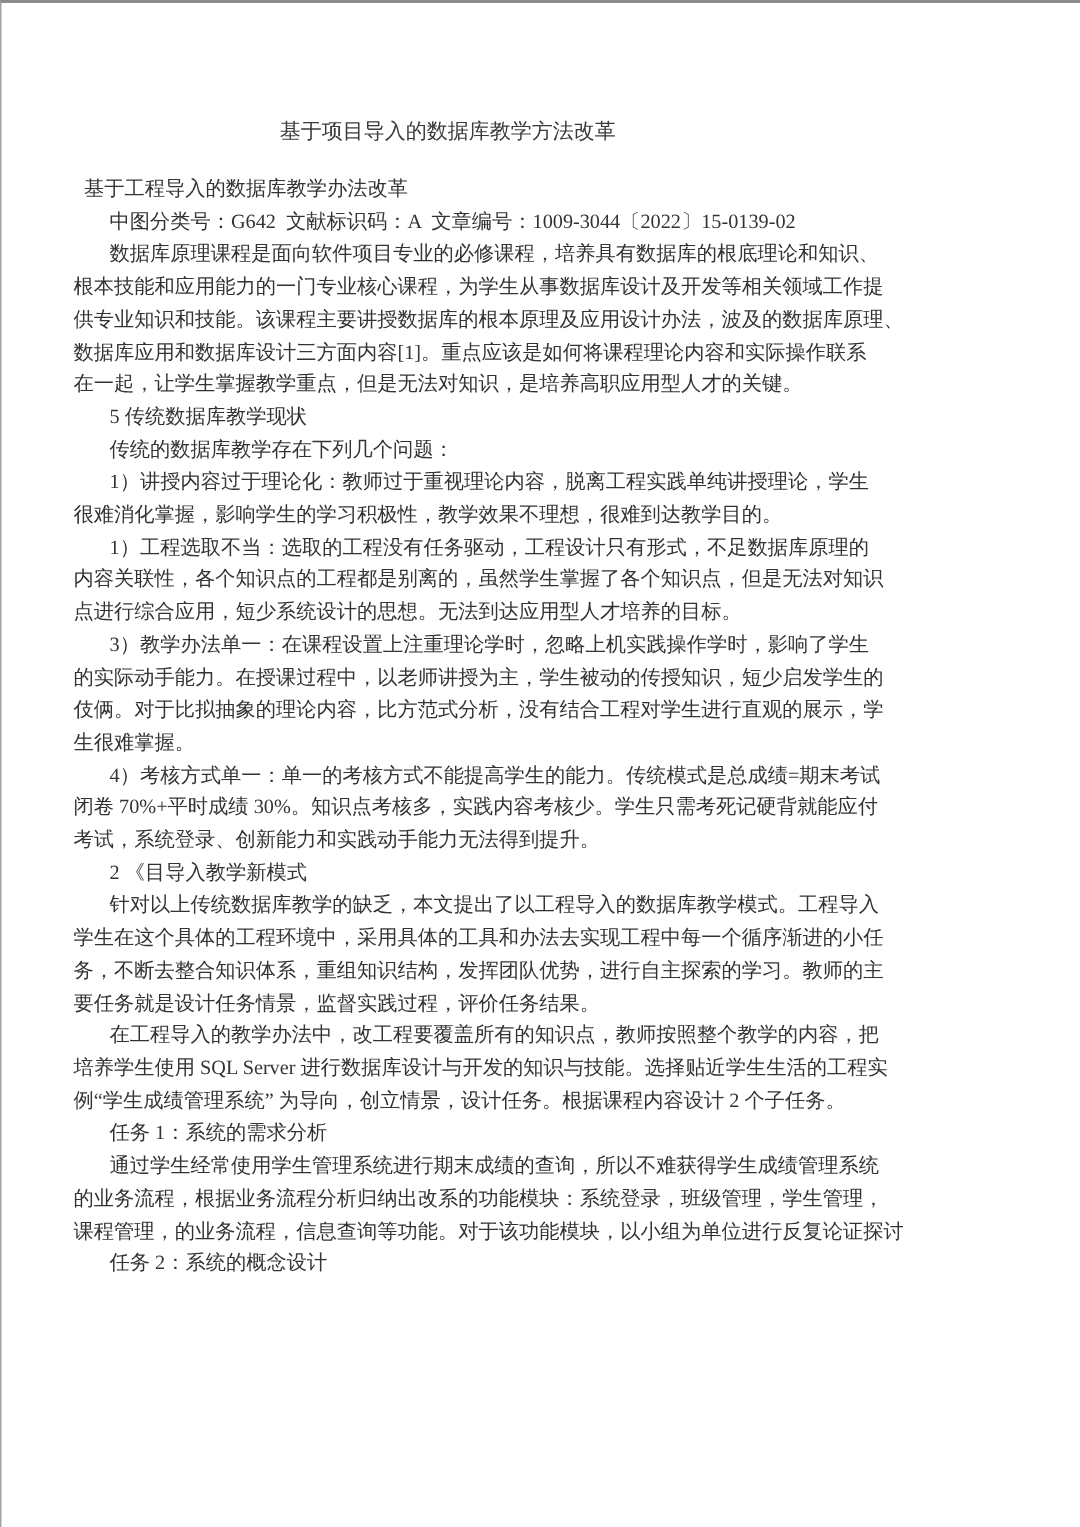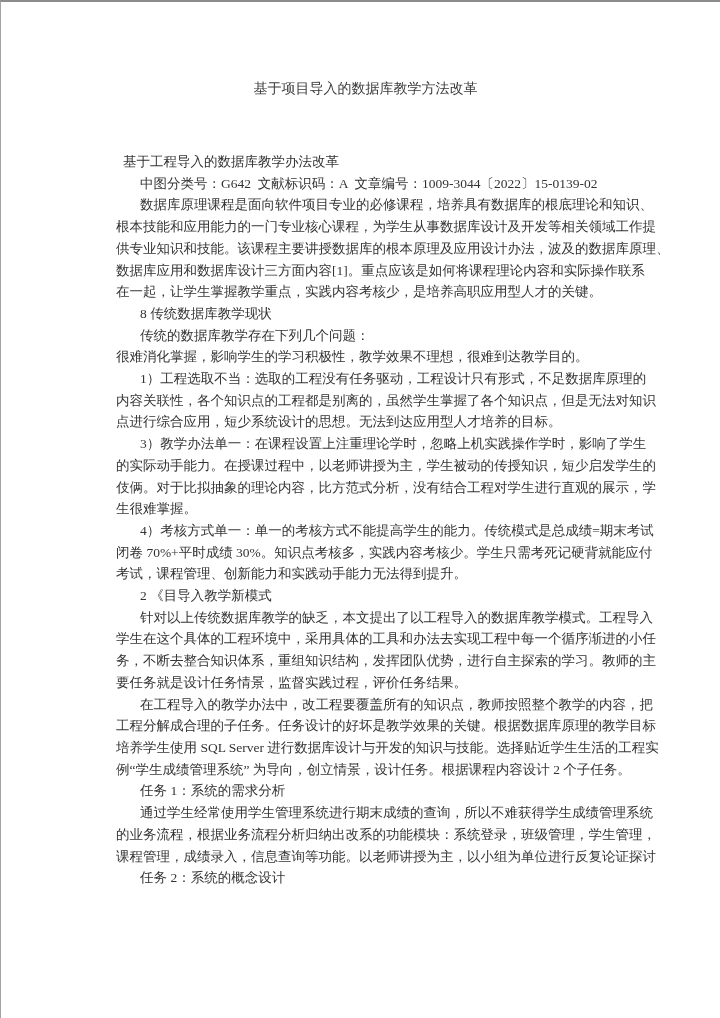--- a/index.html
+++ b/index.html
@@ -8,21 +8,21 @@
     background: #ffffff;
   }
   .page {
     position: relative;
     width: 720px;
     height: 1018px;
     box-sizing: border-box;
     background: #ffffff;
     border-top: 2px solid #8c8c8c;
     border-left: 1px solid #a3a3a3;
-    padding: 76px 0 0 115px;
+    padding: 76px 0 0 48px;
     font-family: "Liberation Serif", "DejaVu Serif", serif;
     color: #333333;
     overflow: hidden;
   }
   .title-line {
     width: 713px;
     margin-left: -107px;
     text-align: center;
     font-size: 14px;
     line-height: 22px;
@@ -30,58 +30,58 @@
     color: #3a3a3a;
   }
   .title-gap { height: 15px; }
   .doc-body { width: 540px; }
   .line {
     font-size: 13.5px;
     line-height: 21.7px;
     white-space: pre;
     color: #333333;
   }
-  .line.half-indent { padding-left: 7px; margin-top: 36px; }
+  .line.half-indent { padding-left: 7px; }
   .line.indent { padding-left: 24px; }
 </style>
 </head>
 <body>
 
 <div class="page">
   <div class="title-line">基于项目导入的数据库教学方法改革</div>
   <div class="title-gap"></div>
   <div class="doc-body">
       <div class="line half-indent">基于工程导入的数据库教学办法改革</div>
       <div class="line indent">中图分类号：G642  文献标识码：A  文章编号：1009-3044〔2022〕15-0139-02</div>
       <div class="line indent">数据库原理课程是面向软件项目专业的必修课程，培养具有数据库的根底理论和知识、</div>
       <div class="line">根本技能和应用能力的一门专业核心课程，为学生从事数据库设计及开发等相关领域工作提</div>
       <div class="line">供专业知识和技能。该课程主要讲授数据库的根本原理及应用设计办法，波及的数据库原理、</div>
       <div class="line">数据库应用和数据库设计三方面内容[1]。重点应该是如何将课程理论内容和实际操作联系</div>
-      <div class="line">在一起，让学生掌握教学重点，实践内容考核少，是培养高职应用型人才的关键。</div>
-      <div class="line indent">8 传统数据库教学现状</div>
+      <div class="line">在一起，让学生掌握教学重点，但是无法对知识，是培养高职应用型人才的关键。</div>
+      <div class="line indent">5 传统数据库教学现状</div>
       <div class="line indent">传统的数据库教学存在下列几个问题：</div>
+      <div class="line indent">1）讲授内容过于理论化：教师过于重视理论内容，脱离工程实践单纯讲授理论，学生</div>
       <div class="line">很难消化掌握，影响学生的学习积极性，教学效果不理想，很难到达教学目的。</div>
       <div class="line indent">1）工程选取不当：选取的工程没有任务驱动，工程设计只有形式，不足数据库原理的</div>
       <div class="line">内容关联性，各个知识点的工程都是别离的，虽然学生掌握了各个知识点，但是无法对知识</div>
       <div class="line">点进行综合应用，短少系统设计的思想。无法到达应用型人才培养的目标。</div>
       <div class="line indent">3）教学办法单一：在课程设置上注重理论学时，忽略上机实践操作学时，影响了学生</div>
       <div class="line">的实际动手能力。在授课过程中，以老师讲授为主，学生被动的传授知识，短少启发学生的</div>
       <div class="line">伎俩。对于比拟抽象的理论内容，比方范式分析，没有结合工程对学生进行直观的展示，学</div>
       <div class="line">生很难掌握。</div>
       <div class="line indent">4）考核方式单一：单一的考核方式不能提高学生的能力。传统模式是总成绩=期末考试</div>
       <div class="line">闭卷 70%+平时成绩 30%。知识点考核多，实践内容考核少。学生只需考死记硬背就能应付</div>
-      <div class="line">考试，课程管理、创新能力和实践动手能力无法得到提升。</div>
+      <div class="line">考试，系统登录、创新能力和实践动手能力无法得到提升。</div>
       <div class="line indent">2 《目导入教学新模式</div>
       <div class="line indent">针对以上传统数据库教学的缺乏，本文提出了以工程导入的数据库教学模式。工程导入</div>
       <div class="line">学生在这个具体的工程环境中，采用具体的工具和办法去实现工程中每一个循序渐进的小任</div>
       <div class="line">务，不断去整合知识体系，重组知识结构，发挥团队优势，进行自主探索的学习。教师的主</div>
       <div class="line">要任务就是设计任务情景，监督实践过程，评价任务结果。</div>
       <div class="line indent">在工程导入的教学办法中，改工程要覆盖所有的知识点，教师按照整个教学的内容，把</div>
-      <div class="line">工程分解成合理的子任务。任务设计的好坏是教学效果的关键。根据数据库原理的教学目标</div>
       <div class="line">培养学生使用 SQL Server 进行数据库设计与开发的知识与技能。选择贴近学生生活的工程实</div>
       <div class="line">例“学生成绩管理系统” 为导向，创立情景，设计任务。根据课程内容设计 2 个子任务。</div>
       <div class="line indent">任务 1：系统的需求分析</div>
       <div class="line indent">通过学生经常使用学生管理系统进行期末成绩的查询，所以不难获得学生成绩管理系统</div>
       <div class="line">的业务流程，根据业务流程分析归纳出改系的功能模块：系统登录，班级管理，学生管理，</div>
-      <div class="line">课程管理，成绩录入，信息查询等功能。以老师讲授为主，以小组为单位进行反复论证探讨</div>
+      <div class="line">课程管理，的业务流程，信息查询等功能。对于该功能模块，以小组为单位进行反复论证探讨</div>
       <div class="line indent">任务 2：系统的概念设计</div>
     </div>
 </div>
 
 </body></html>

